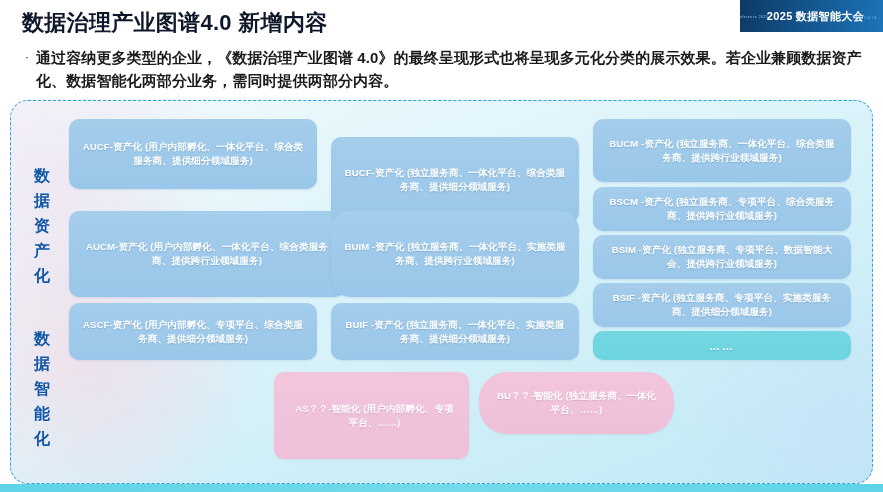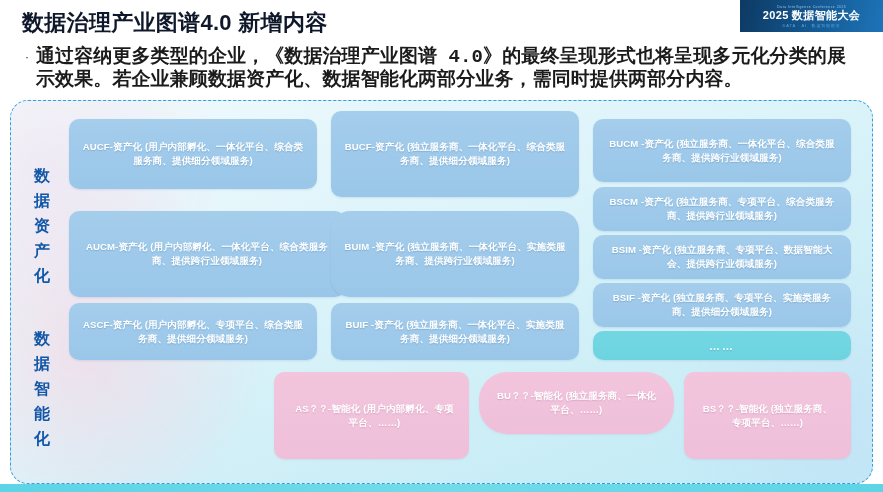--- a/index.html
+++ b/index.html
@@ -16,21 +16,21 @@
     width: 883px; height: 492px;
     background: #ffffff;
   }
 
   
   .logo-block {
     position: absolute;
     top: 0; right: 0;
     width: 143px; height: 32px;
     background: linear-gradient(100deg, #0d3a63 0%, #13548c 45%, #1d74b8 100%);
-    display: flex; flex-direction: column;
+    display: flex; 
     align-items: center; justify-content: center;
     padding-top: 1px;
     overflow: hidden;
   }
   .logo-eyebrow {
     font-size: 3.2px; letter-spacing: .5px;
     color: #9ec8e8; white-space: nowrap;
     transform: scale(1.05);
   }
   .logo-main {
@@ -65,26 +65,25 @@
   .bullet-dot {
     width: 18px;
     flex: 0 0 18px;
     font-size: 12px;
     color: #222;
     line-height: 23px;
     text-align: center;
   }
   .bullet-text {
     flex: 1 1 auto;
-    font-size: 19px;
+    font-size: 15px;
     font-weight: bold;
     color: #1b1b1b;
     line-height: 23px;
     letter-spacing: .1px;
-    font-family: Liberation Mono, monospace;
   }
 
   
   .panel {
     position: absolute;
     left: 10px; top: 100px;
     width: 863px; height: 384px;
     border-radius: 18px;
     border: 1.6px dashed #2f9fe0;
     background:
@@ -224,21 +223,21 @@
       </div>
       <div class="card" style="top:110px;height:86px;width:276px;">
         <div class="card-txt">AUCM-资产化 (用户内部孵化、一体化平台、综合类服务商、提供跨行业领域服务)</div>
       </div>
       <div class="card" style="top:202px;height:57px;width:248px;">
         <div class="card-txt">ASCF-资产化 (用户内部孵化、专项平台、综合类服务商、提供细分领域服务)</div>
       </div>
     </div>
 
     <div class="col col-b">
-      <div class="card" style="top:10px;height:86px;width:248px;align-items:center;">
+      <div class="card" style="top:36px;height:86px;width:248px;align-items:center;">
         <div class="card-txt">BUCF-资产化 (独立服务商、一体化平台、综合类服务商、提供细分领域服务)</div>
       </div>
       <div class="card" style="top:110px;height:86px;width:248px;border-radius:19px;">
         <div class="card-txt">BUIM -资产化 (独立服务商、一体化平台、实施类服务商、提供跨行业领域服务)</div>
       </div>
       <div class="card" style="top:202px;height:57px;width:248px;">
         <div class="card-txt">BUIF -资产化 (独立服务商、一体化平台、实施类服务商、提供细分领域服务)</div>
       </div>
     </div>
 
@@ -259,21 +258,18 @@
         <div class="card-txt">……</div>
       </div>
     </div>
 
     <div class="pcard" style="left:263px;top:271px;width:195px;height:87px;padding-left:20px;">
       <div class="pcard-txt">AS？？-智能化 (用户内部孵化、专项平台、……)</div>
     </div>
     <div class="pcard" style="left:468px;top:271px;width:195px;height:62px;border-radius:28px;">
       <div class="pcard-txt">BU？？-智能化 (独立服务商、一体化平台、……)</div>
     </div>
-    <div class="pcard" style="left:673px;top:271px;width:167px;height:87px;">
-      <div class="pcard-txt">BS？？-智能化 (独立服务商、专项平台、……)</div>
-    </div>
 
   </div>
 
   <div class="bottom-strip"></div>
 
 </div>
 
 </body></html>

